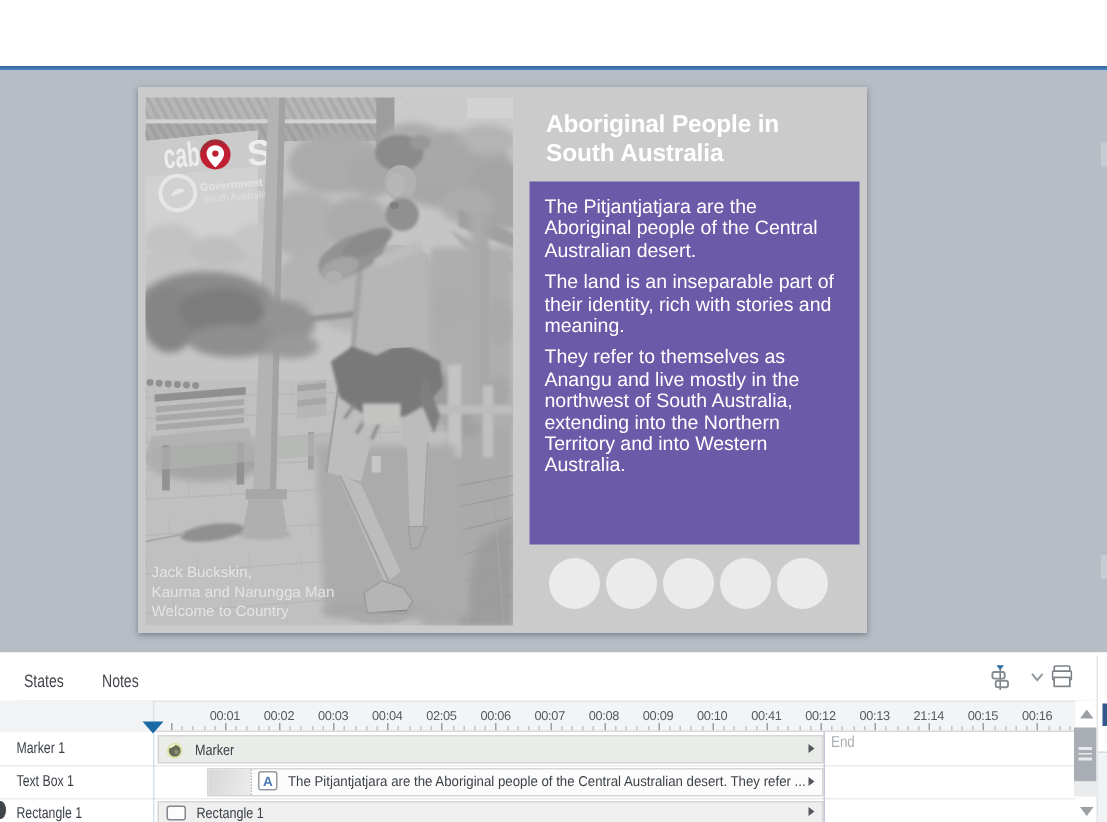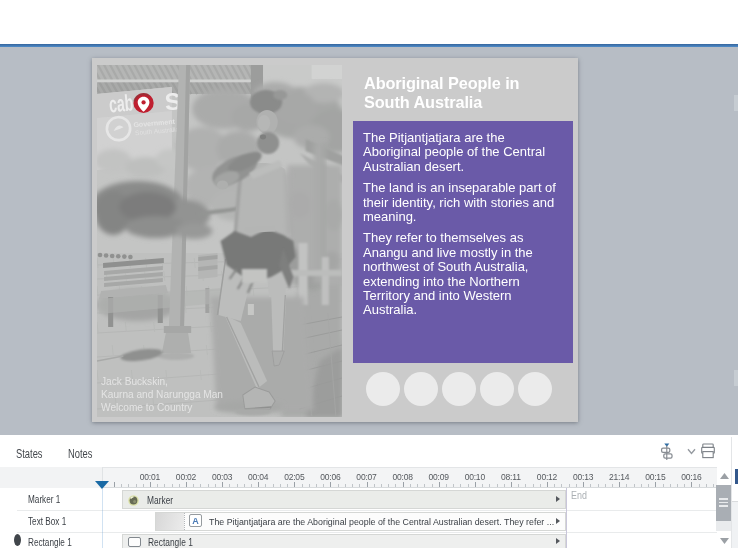--- a/index.html
+++ b/index.html
@@ -31,21 +31,21 @@
 #purple p { color:#fff; font-size:13px; line-height:14.4px; margin:0 0 7px 10px; padding-top:0; width:200px; }
 #purple p.first { margin-top:10px; }
 .dot { position:absolute; width:34px; height:34px; border-radius:50%; background:#ebebeb; top:314px; }
 
 
 #tabbar { position:absolute; left:0; top:435px; width:738px; height:32px; background:#fff; }
 .tab { position:absolute; top:12.2px; font-size:12px; color:#43474c; transform:scaleX(0.78); transform-origin:0 0; }
 #ruler { position:absolute; left:0; top:467px; width:717px; height:21px; background:#f3f4f5; overflow:hidden;
   border-top:1px solid #e3e5e7; border-bottom:1px solid #d7dadc;margin-left:12px; }
 .rlb { position:absolute; top:3.5px; width:32px; text-align:center; font-size:8.5px; letter-spacing:-0.2px; color:#55595e; }
-#rows { position:absolute; left:17px; top:488px; width:717px; height:60px; background:#fff; }
+#rows { position:absolute; left:0; top:488px; width:717px; height:60px; background:#fff; }
 .rowlabel { position:absolute; left:10.5px; font-size:10.5px; color:#3c4147; transform:scaleX(0.78); transform-origin:0 0; }
 .bar { position:absolute; left:104.5px; width:444px; height:19px; border:1px solid #d5d7d5; }
 .bararrow { position:absolute; right:4.5px; top:5px; width:0; height:0; border-left:4.5px solid #54585d;
   border-top:3.5px solid transparent; border-bottom:3.5px solid transparent; }
 .hsep { position:absolute; left:0; width:717px; height:1px; background:#e9ebec; }
 #leftcol-sep { position:absolute; left:102px; top:467px; width:1px; height:81px; background:#e0e3e5; }
 
 
 #vscroll { position:absolute; left:717px; top:467px; width:14px; height:81px; background:#fff; }
 #panel-rborder { position:absolute; left:731px; top:437px; width:1px; height:111px; background:#e3e5e7; }
@@ -442,21 +442,21 @@
     <div class="rlb" style="left:121.9px">00:01</div>
     <div class="rlb" style="left:158.0px">00:02</div>
     <div class="rlb" style="left:194.1px">00:03</div>
     <div class="rlb" style="left:230.2px">00:04</div>
     <div class="rlb" style="left:266.3px">02:05</div>
     <div class="rlb" style="left:302.4px">00:06</div>
     <div class="rlb" style="left:338.5px">00:07</div>
     <div class="rlb" style="left:374.6px">00:08</div>
     <div class="rlb" style="left:410.7px">00:09</div>
     <div class="rlb" style="left:446.8px">00:10</div>
-    <div class="rlb" style="left:482.9px">08:11</div>
+    <div class="rlb" style="left:482.9px">00:41</div>
     <div class="rlb" style="left:519.0px">00:12</div>
     <div class="rlb" style="left:555.1px">00:13</div>
     <div class="rlb" style="left:591.2px">21:14</div>
     <div class="rlb" style="left:627.3px">00:15</div>
     <div class="rlb" style="left:663.4px">00:16</div>
     <div class="rlb" style="left:699.5px">00:17</div>
     <div style="position:absolute;left:101.8px;bottom:0;width:1px;height:5px;background:#9aa0a6"></div>
     <div style="position:absolute;left:109.0px;bottom:0;width:1px;height:3px;background:#c0c4c8"></div>
     <div style="position:absolute;left:116.2px;bottom:0;width:1px;height:3px;background:#c0c4c8"></div>
     <div style="position:absolute;left:123.5px;bottom:0;width:1px;height:3px;background:#c0c4c8"></div>

